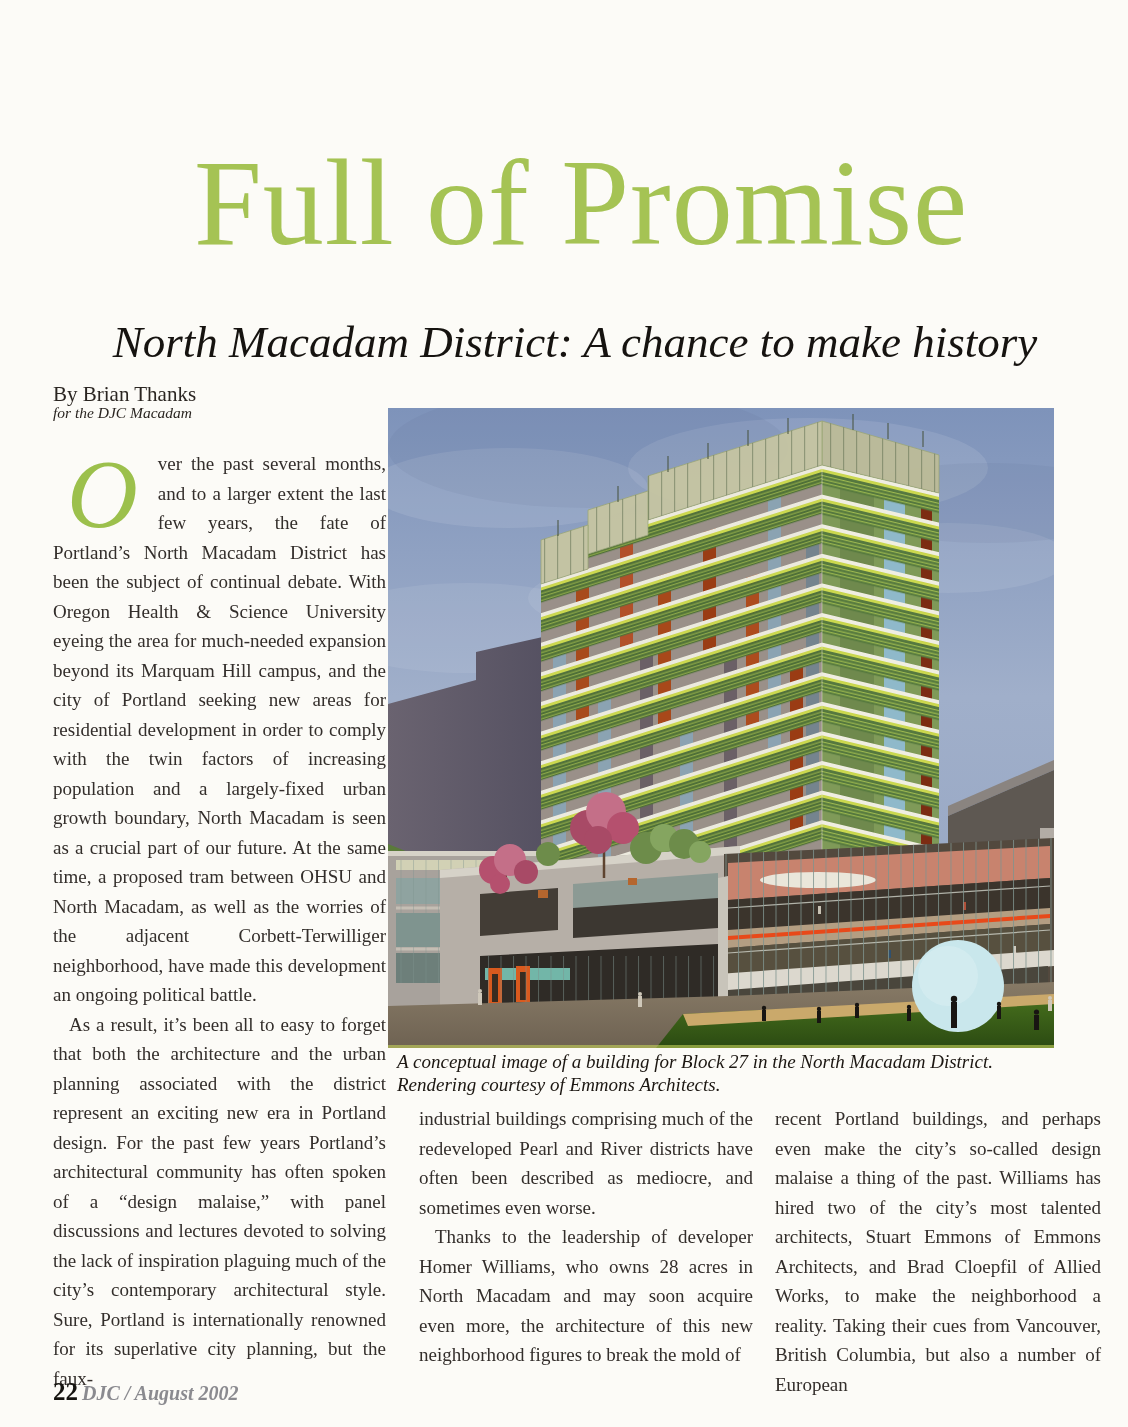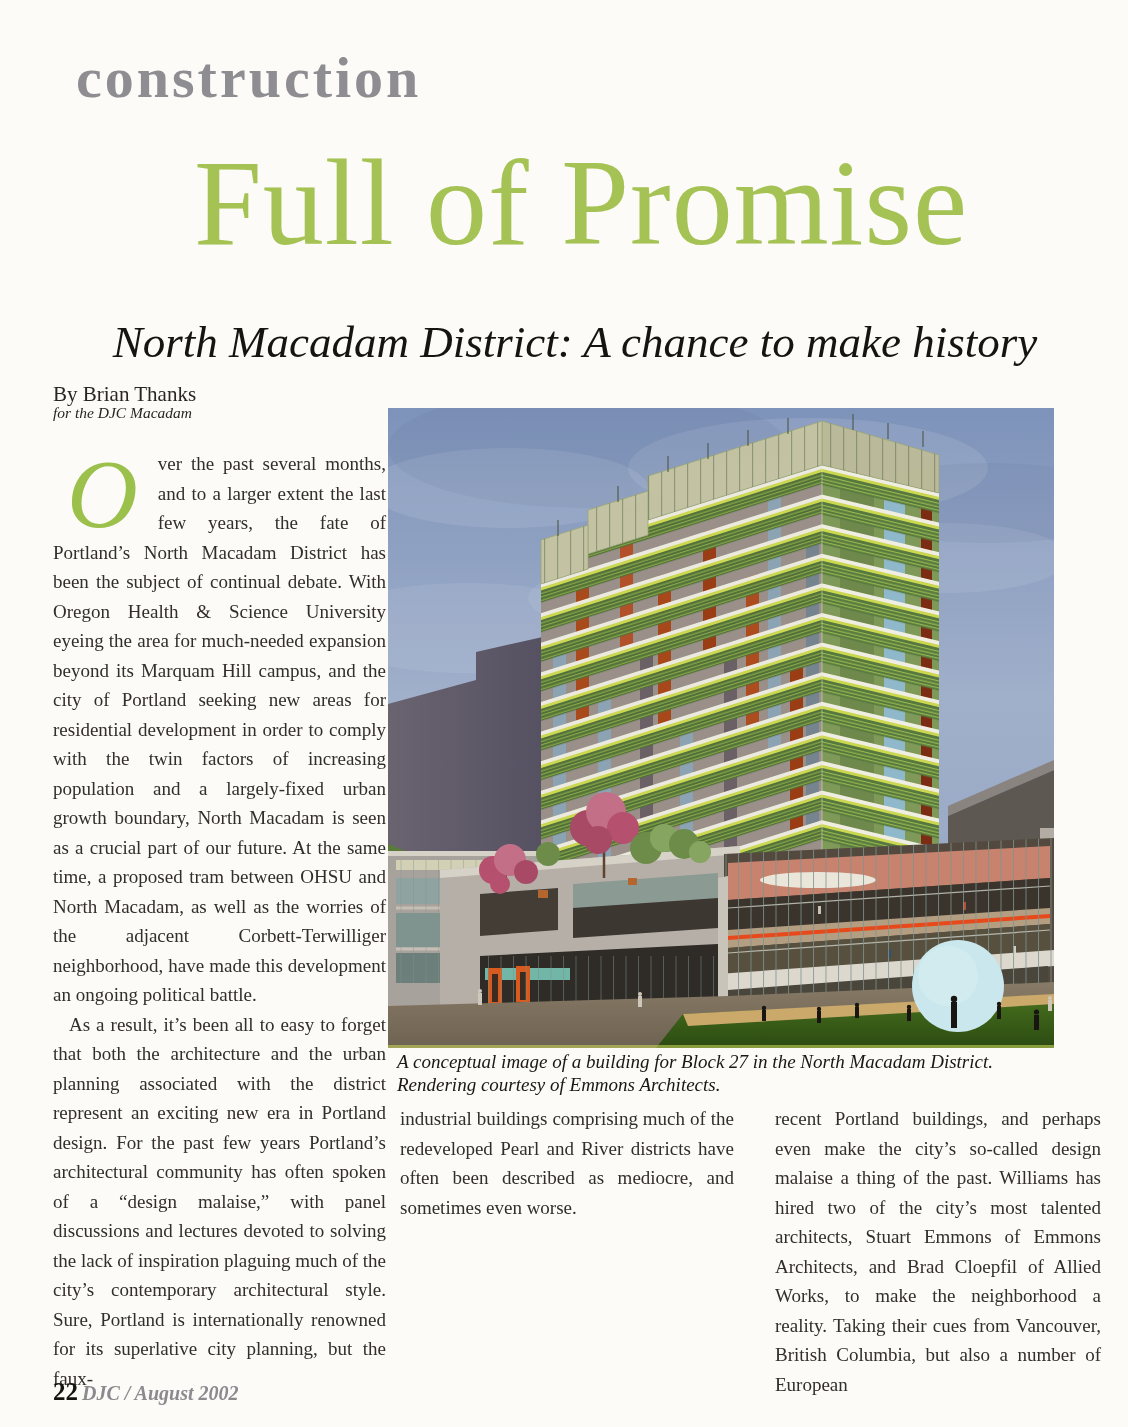--- a/index.html
+++ b/index.html
@@ -20,42 +20,41 @@
   .subtitle{
     position:absolute;left:60px;top:316px;width:1030px;
     font-size:45px;font-style:italic;color:#161310;text-align:center;white-space:nowrap;
   }
   .byline{position:absolute;left:53px;top:383px;font-size:21px;color:#2a2521;line-height:22px;}
   .byline-sub{font-size:15.5px;font-style:italic;line-height:16px;}
   .col{position:absolute;font-size:19px;line-height:29.5px;text-align:justify;color:#332e2b;}
   .col p{margin:0;}
   .col p.indent{text-indent:16px;}
   #col1{left:53px;top:449px;width:333px;}
-  #col2{left:400px;top:1104px;width:334px;}
+  #col2{left:419px;top:1104px;width:334px;}
   #col3{left:775px;top:1104px;width:326px;}
   .dropcap{
     float:left;font-size:98px;line-height:78px;font-style:italic;
     color:#9cc04c;margin:6px 20px 0 14px;
   }
   .figure{position:absolute;left:388px;top:408px;width:666px;height:640px;}
   .figure svg{display:block;}
   .caption{
     position:absolute;left:397px;top:1050px;width:658px;
     font-size:19px;line-height:23px;font-style:italic;color:#1c1712;text-align:left;
   }
   .footer{position:absolute;left:53px;top:1378px;width:600px;}
   .footer .pagenum{font-size:25px;font-weight:bold;color:#15130f;display:inline-block;}
   .footer .pub{font-size:20px;color:#8a8a8f;display:inline-block;font-weight:bold;font-style:italic;}
 </style>
 </head>
 <body>
 
 <div class="page">
 
-  <div class="section-label">construction</div>
   <div class="headline">Full of Promise</div>
   <div class="subtitle">North Macadam District: A chance to make history</div>
 
   <div class="byline">
     <div>By Brian Thanks</div>
     <div class="byline-sub">for the DJC Macadam</div>
   </div>
 
   <div class="col" id="col1">
     <p><span class="dropcap">O</span><span>ver the past several months, and to a larger extent the last few years, the fate of Portland’s North Macadam District has been the subject of continual debate. With Oregon Health &amp; Science University eyeing the area for much-needed expansion beyond its Marquam Hill campus, and the city of Portland seeking new areas for residential development in order to comply with the twin factors of increasing population and a largely-fixed urban growth boundary, North Macadam is seen as a crucial part of our future. At the same time, a proposed tram between OHSU and North Macadam, as well as the worries of the adjacent Corbett-Terwilliger neighborhood, have made this development an ongoing political battle.</span></p>
@@ -299,20 +298,21 @@
             <circle cx="662" cy="590" r="2"></circle>
         </g>
       </g>
     </svg>
   </div>
 
   <div class="caption">A conceptual image of a building for Block 27 in the North Macadam District. Rendering courtesy of Emmons Architects.</div>
 
   <div class="col" id="col2">
     <p>industrial buildings comprising much of the redeveloped Pearl and River districts have often been described as mediocre, and sometimes even worse.</p>
+    <p class="indent">Thanks to the leadership of developer Homer Williams, who owns 28 acres in North Macadam and may soon acquire even more, the architecture of this new neighborhood figures to break the mold of</p>
   </div>
 
   <div class="col" id="col3">
     <p>recent Portland buildings, and perhaps even make the city’s so-called design malaise a thing of the past. Williams has hired two of the city’s most talented architects, Stuart Emmons of Emmons Architects, and Brad Cloepfil of Allied Works, to make the neighborhood a reality. Taking their cues from Vancouver, British Columbia, but also a number of European</p>
   </div>
 
   <div class="footer">
     <span class="pagenum">22</span>
     <span class="pub">DJC / August 2002</span>
   </div>

